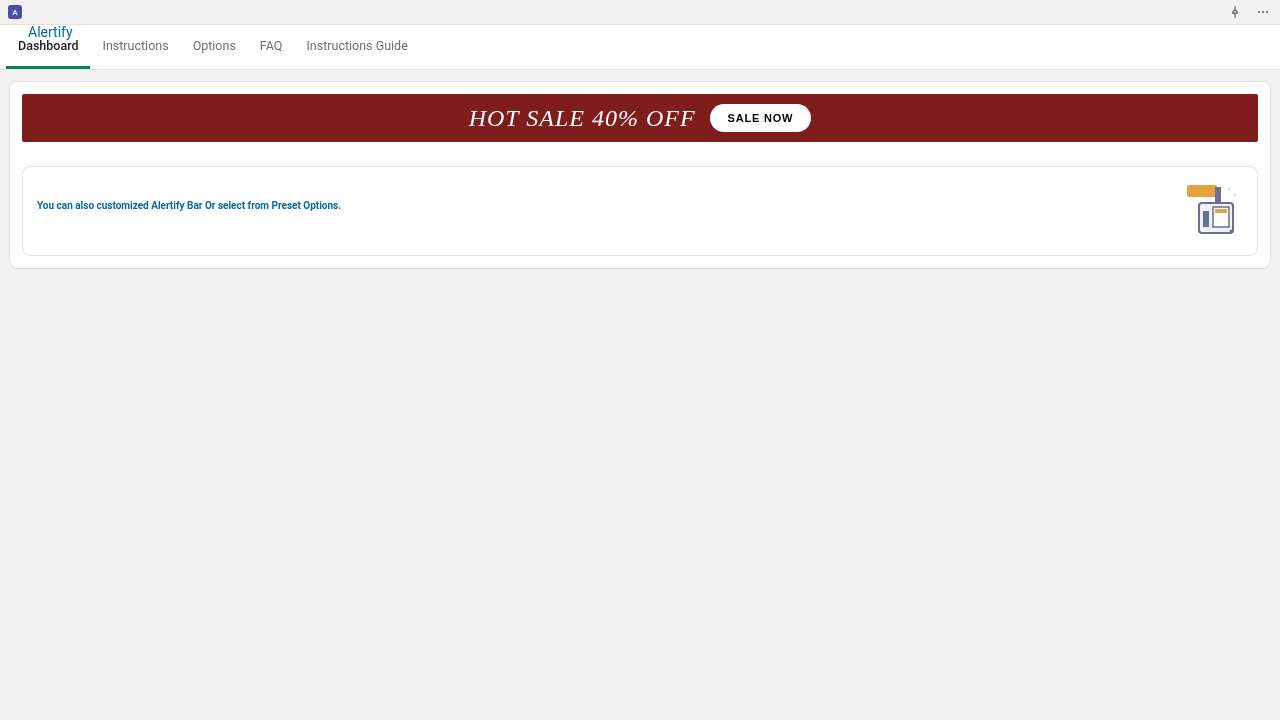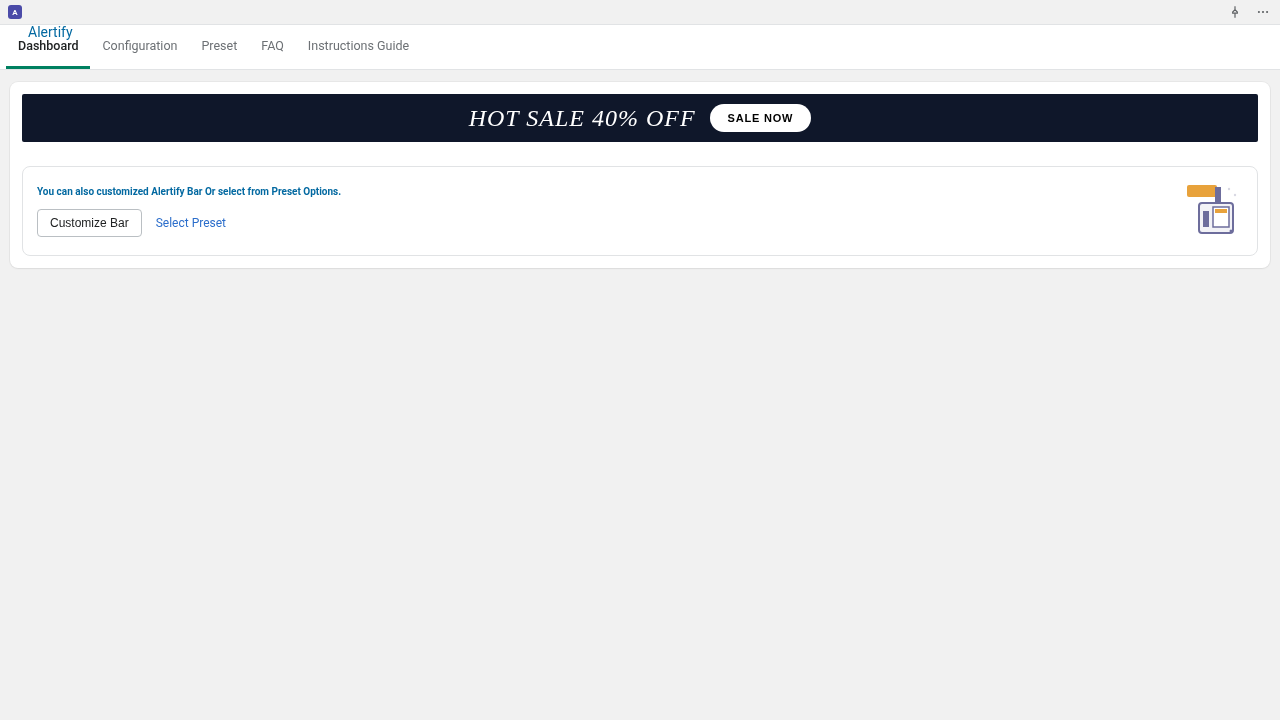--- a/index.html
+++ b/index.html
@@ -66,21 +66,21 @@
     border-radius: 8px;
     box-shadow: 0 0 0 1px rgba(0,0,0,0.04), 0 1px 2px rgba(0,0,0,0.05);
     padding: 12px;
   }
   .card-title {
     font-size: 13px;
     font-weight: 600;
     margin-bottom: 10px;
   }
   .alert-bar-preview {
-    background: #0f172a;
+    background: #7f1d1d;
     height: 48px;
     border-radius: 2px;
     display: flex;
     align-items: center;
     justify-content: center;
     gap: 14px;
     margin-bottom: 24px;
   }
   .alert-bar-text {
     color: #fff;
@@ -157,41 +157,37 @@
         <circle cx="5" cy="12" r="1.8"></circle>
           <circle cx="12" cy="12" r="1.8"></circle>
           <circle cx="19" cy="12" r="1.8"></circle>
       </svg>
     </div>
   </div>
 </div>
 
 <div class="tabnav">
   <div class="tab active">Dashboard</div>
-  <div class="tab">Configuration</div>
-  <div class="tab">Preset</div>
+  <div class="tab">Instructions</div>
+  <div class="tab">Options</div>
   <div class="tab">FAQ</div>
   <div class="tab">Instructions Guide</div>
 </div>
 
 <div class="content">
   <div class="card">
 
     <div class="alert-bar-preview">
       <div class="alert-bar-text">HOT SALE 40% OFF</div>
       <button class="alert-bar-btn">SALE NOW</button>
     </div>
 
     <div class="inner-panel">
       <div class="inner-left">
         <div class="inner-text">You can also customized Alertify Bar Or select from Preset Options.</div>
-        <div class="inner-actions">
-          <button class="btn-secondary">Customize Bar</button>
-          <span class="link-action">Select Preset</span>
-        </div>
       </div>
       <div class="illustration">
         <svg viewBox="0 0 64 60" width="64" height="60">
           <rect x="8" y="4" width="30" height="12" rx="2" fill="#e8a23b"></rect>
           <rect x="36" y="6" width="6" height="22" fill="#6d6d9c"></rect>
           <rect x="20" y="22" width="34" height="30" rx="3" fill="#f2f2f6" stroke="#6d6d9c" stroke-width="2"></rect>
           <rect x="24" y="30" width="6" height="16" fill="#6d6d9c"></rect>
           <rect x="34" y="26" width="16" height="20" fill="#ffffff" stroke="#6d6d9c" stroke-width="1.5"></rect>
           <rect x="36" y="28" width="12" height="4" fill="#e8a23b"></rect>
           <circle cx="52" cy="50" r="1.5" fill="#6d6d9c"></circle>

